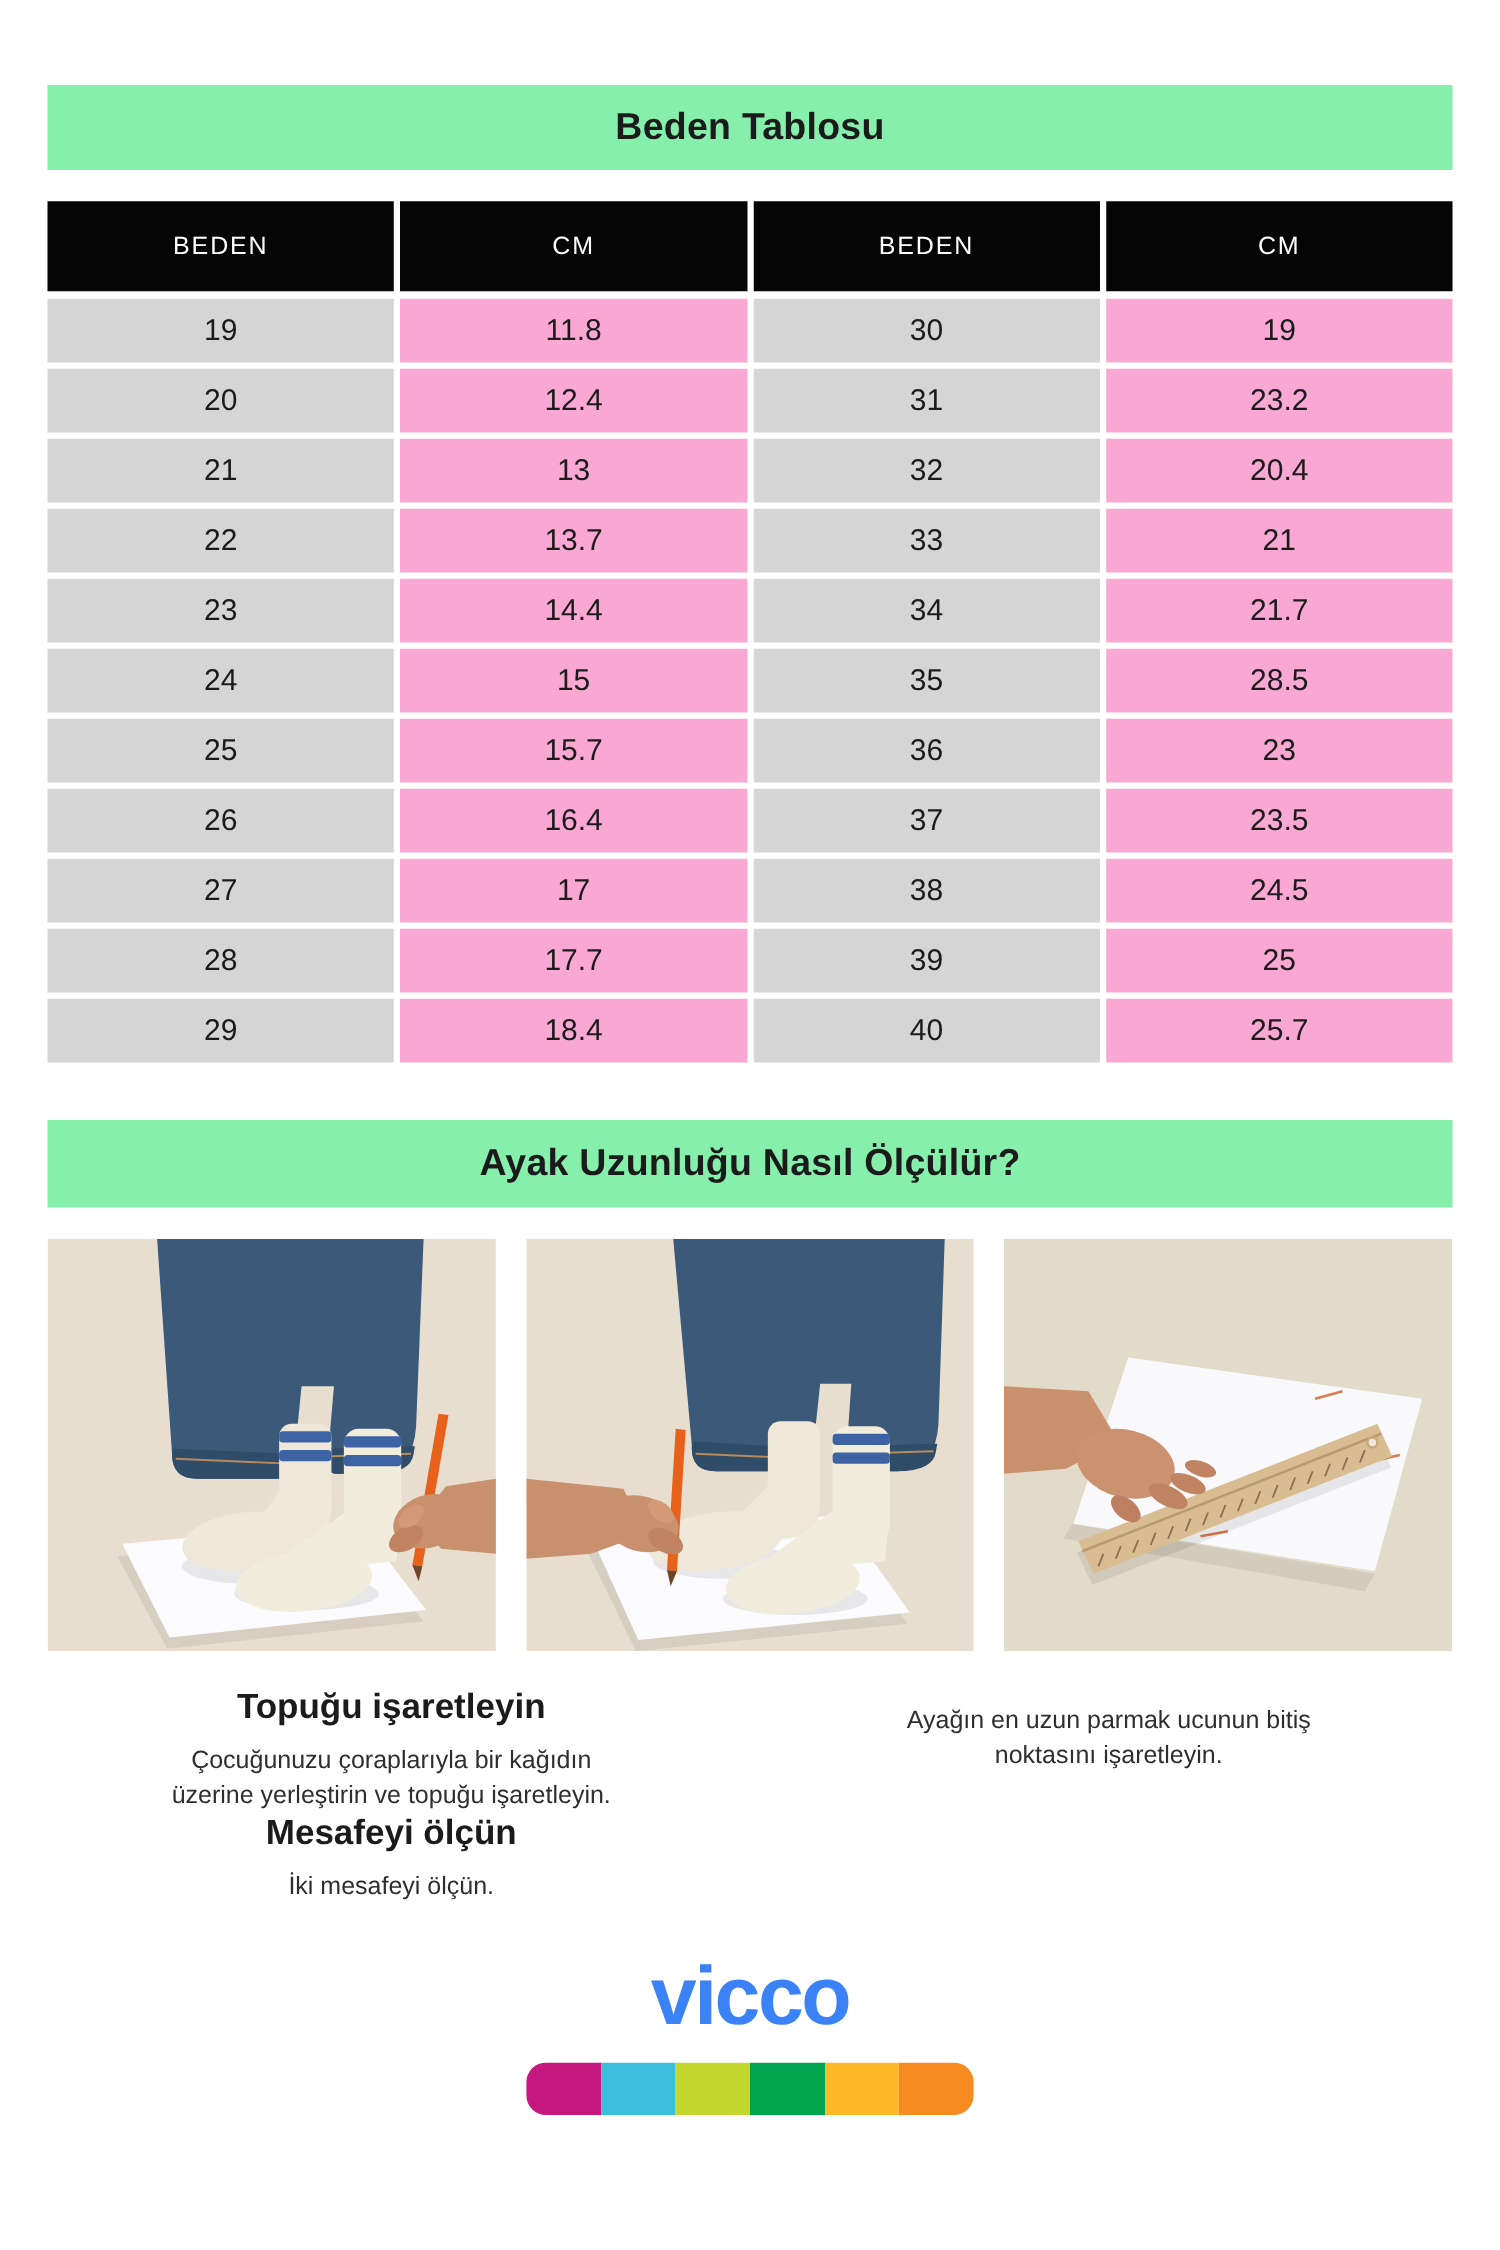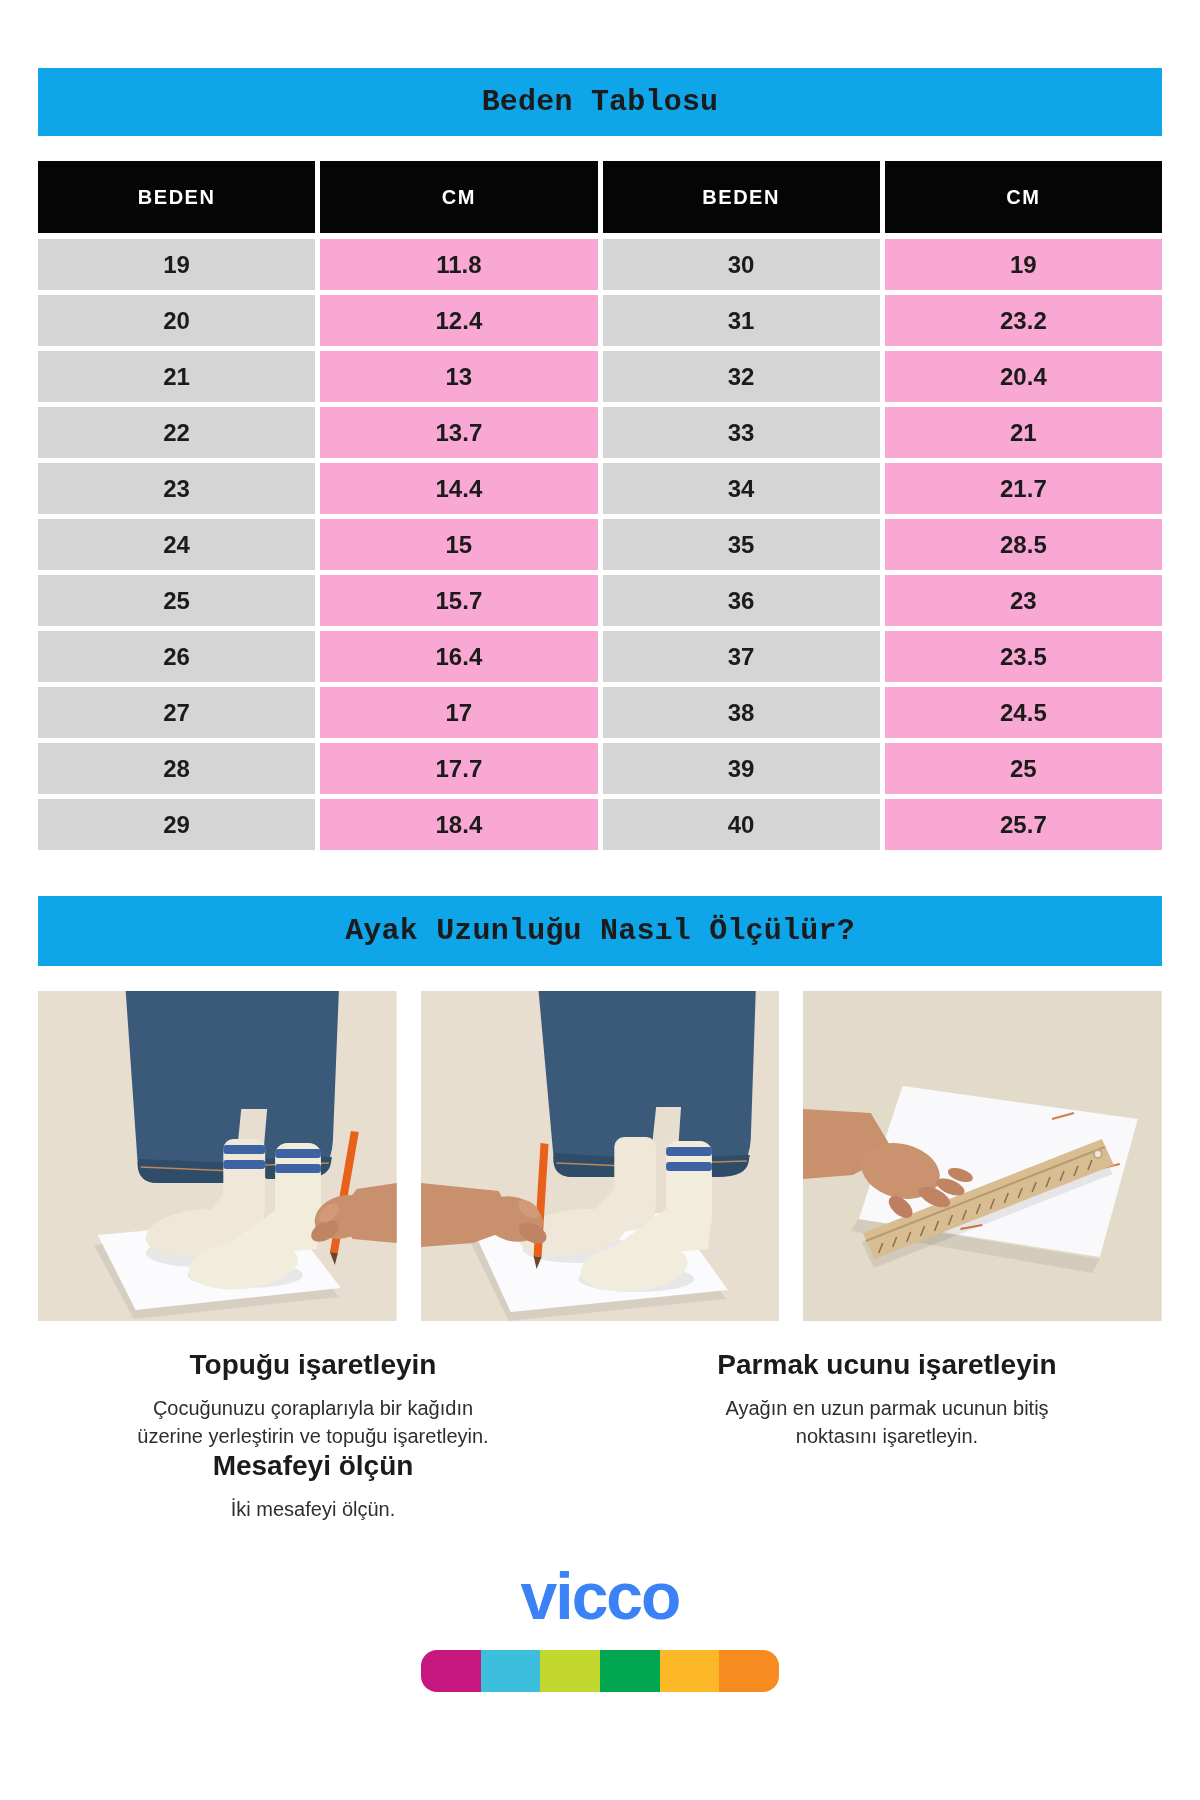--- a/index.html
+++ b/index.html
@@ -1,25 +1,25 @@
 <!DOCTYPE html>
 <html><head>
 <meta charset="utf-8">
 <style>
   * { margin:0; padding:0; box-sizing:border-box; }
   html,body { width:1200px; height:1800px; background:#ffffff; overflow:hidden;
     font-family:"Liberation Sans","DejaVu Sans",sans-serif; color:#1b1b1b; }
   .container { width:1124px; margin:0 auto; }
 
-  .band { height:68px; background:#0ea5e9; display:flex; align-items:center; justify-content:center;font-family:Liberation Mono, monospace; }
+  .band { height:68px; background:#86efac; display:flex; align-items:center; justify-content:center; }
   .band-title { font-size:30px; font-weight:700; letter-spacing:0.2px; }
   #band-top { margin-top:68px; }
   #band-measure { margin-top:46px; height:70px; }
 
-  .table-wrap { margin-top:25px;font-weight:bold; }
+  .table-wrap { margin-top:25px; }
   .trow { display:grid; grid-template-columns:repeat(4,1fr); column-gap:5px; }
   .header-row .cell { background:#050505; color:#ffffff; height:72px; font-size:20px; letter-spacing:1.5px; }
   .cell { display:flex; align-items:center; justify-content:center; }
   .data-rows { margin-top:6px; display:grid; row-gap:5px; }
   .data-rows .cell { height:51px; font-size:24px; }
   .cell.size { background:#d6d5d5; }
   .cell.cm { background:#f9a8d4; }
 
   .photos { margin-top:25px; display:grid; grid-template-columns:repeat(3,1fr); column-gap:24px; }
   .photo { height:330px; overflow:hidden; }
@@ -247,21 +247,20 @@
       </svg>
     </div>
   </div>
 
   <div class="captions">
     <div class="caption">
       <div class="caption-title">Topuğu işaretleyin</div>
       <div class="caption-desc">Çocuğunuzu çoraplarıyla bir kağıdın üzerine yerleştirin ve topuğu işaretleyin.</div>
     </div>
     <div class="caption">
-      <div class="caption-title">Parmak ucunu işaretleyin</div>
       <div class="caption-desc">Ayağın en uzun parmak ucunun bitiş noktasını işaretleyin.</div>
     </div>
     <div class="caption">
       <div class="caption-title">Mesafeyi ölçün</div>
       <div class="caption-desc">İki mesafeyi ölçün.</div>
     </div>
   </div>
 
   <div class="footer">
     <div class="logo-text">vicco</div>

